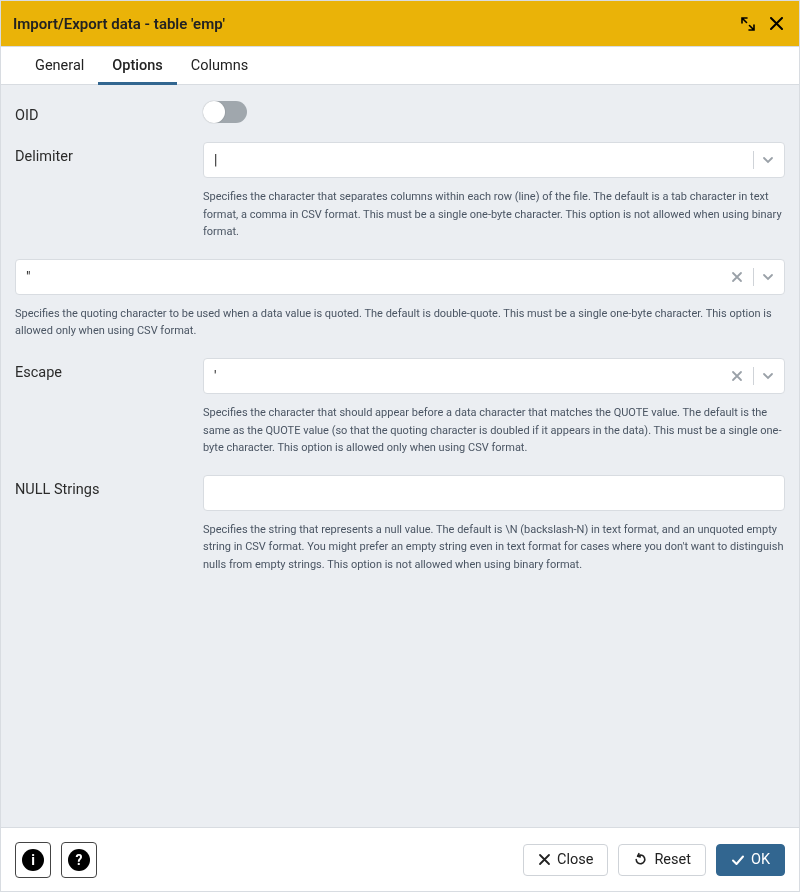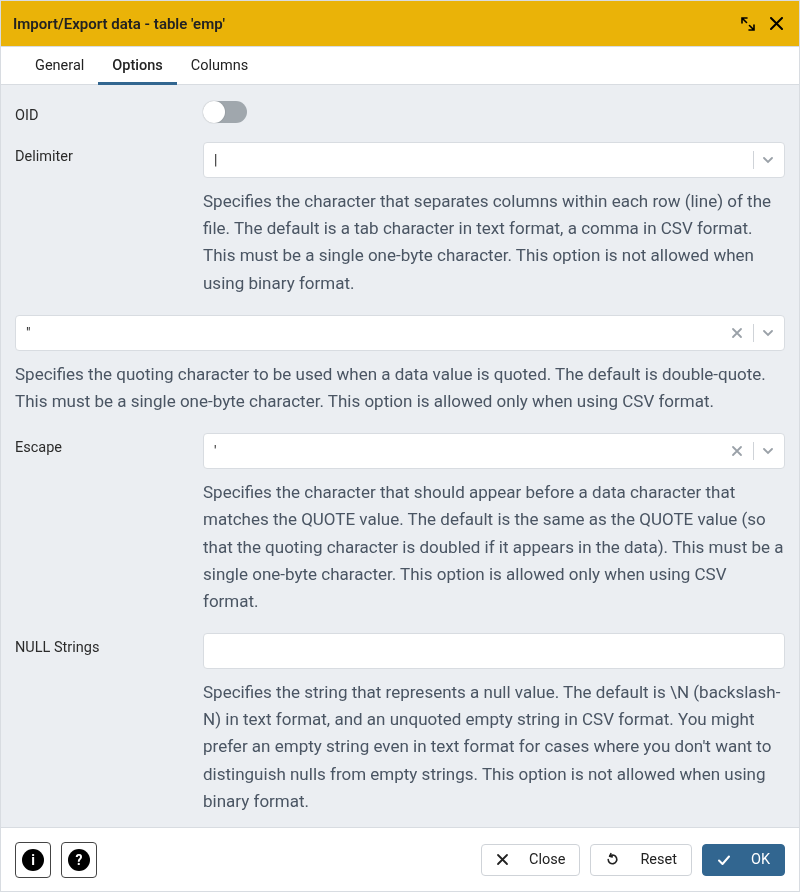--- a/index.html
+++ b/index.html
@@ -143,21 +143,21 @@
     width: 100%;
     height: 36px;
     background: #fff;
     border: 1px solid #d8dce1;
     border-radius: 4px;
     padding: 0 10px;
     font-size: 14px;
   }
   .help {
     margin-top: 10px;
-    font-size: 17px;
+    font-size: 11px;
     line-height: 1.6;
     color: #4a5563;
   }
   .footer {
     height: 64px;
     border-top: 1px solid #d8dce1;
     display: flex;
     align-items: center;
     padding: 0 14px;
     background: #fff;
@@ -184,21 +184,21 @@
     justify-content: center;
     font-size: 14px;
     font-weight: 700;
   }
   .btn {
     height: 32px;
     border-radius: 4px;
     padding: 0 14px;
     display: inline-flex;
     align-items: center;
-    gap: 20px;
+    gap: 6px;
     cursor: pointer;
     font-size: 14.5px;
     margin-left: 10px;
   }
   .btn .icon { display: inline-flex; }
   .btn-default {
     background: #fff;
     border: 1px solid #cfd3d8;
     color: #222;
   }

